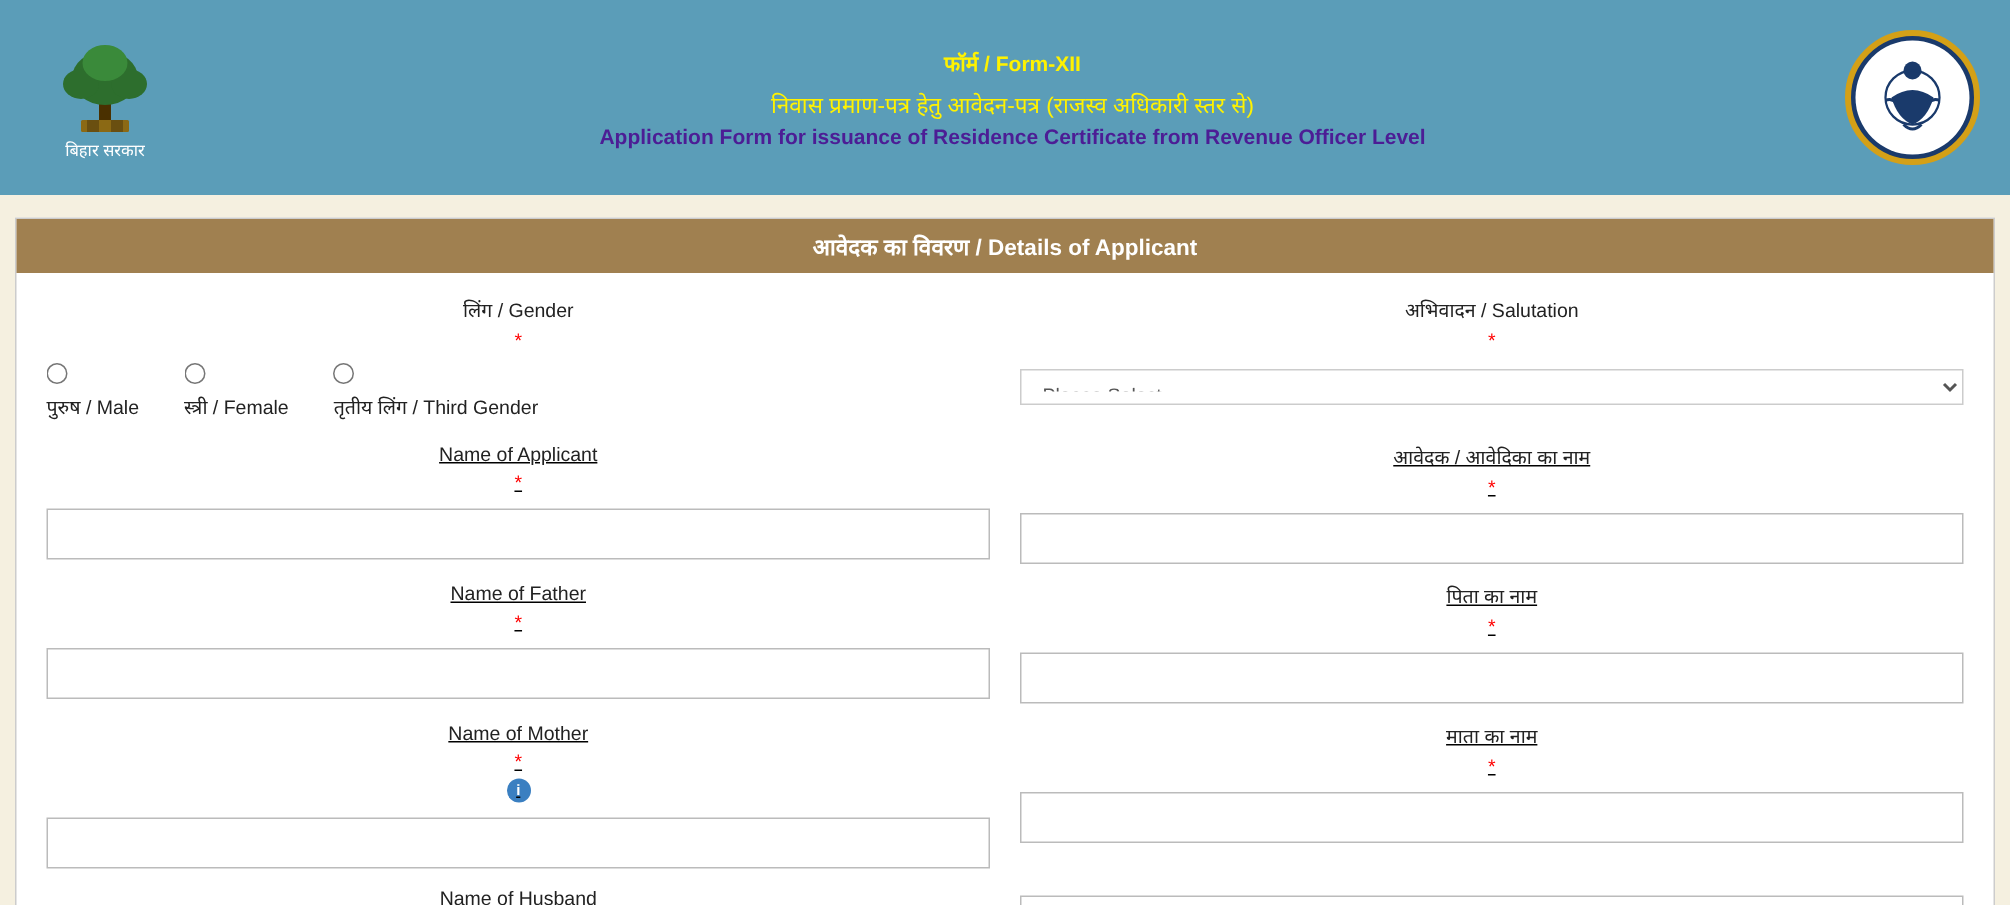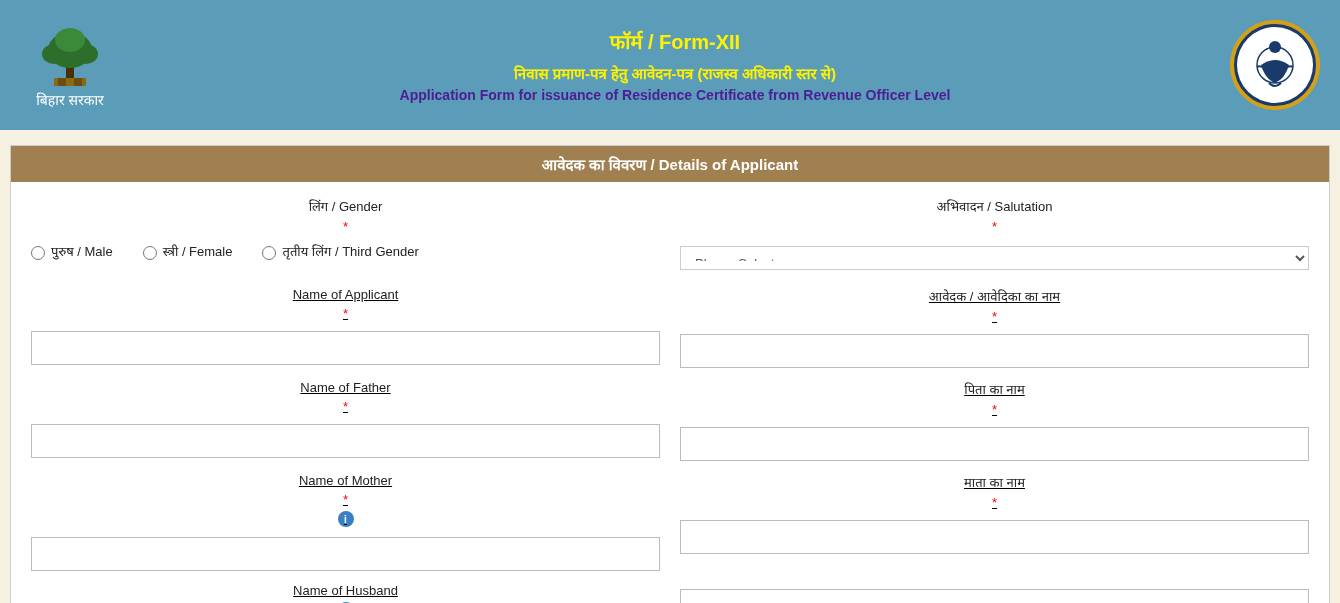--- a/index.html
+++ b/index.html
@@ -19,28 +19,28 @@
       flex-direction: column;
       align-items: center;
       min-width: 100px;
     }
     .header-center {
       flex: 1;
       text-align: center;
     }
     .header-title-hindi {
       color: #fff200;
-      font-size: 20px;
+      font-size: 14px;
       font-weight: bold;
       margin-bottom: 8px;
     }
     .header-subtitle {
       color: #fff200;
       font-size: 15px;
-      font-weight: bold;
+      font-weight: normal;
       margin-bottom: 4px;
     }
     .header-subtitle-en {
       color: #4c1d95;
       font-size: 14px;
       font-weight: bold;
     }
     .header-emblem {
       width: 90px;
       height: 90px;
@@ -60,21 +60,21 @@
       background: white;
       display: flex;
       align-items: center;
       justify-content: center;
       position: relative;
     }
 
     
     .bihar-text {
       color: white;
-      font-size: 14px;
+      font-size: 11px;
       margin-top: 3px;
       text-align: center;
     }
 
     
     .form-section {
       margin: 15px 10px;
       border: 1px solid #ccc;
       background: #ffffff;
     }
@@ -129,25 +129,26 @@
 
     
     .radio-group {
       display: flex;
       gap: 30px;
       margin-top: 8px;
       flex-wrap: wrap;
     }
     .radio-item {
       display: flex;
-      align-items: flex-end;
+      align-items: flex-start;
       gap: 6px;
       font-size: 13px;
       color: #222;
       cursor: pointer;
+      flex-direction: column;
     }
     .radio-item input[type="radio"] {
       cursor: pointer;
       width: 14px;
       height: 14px;
     }
 
     
     .form-select {
       width: 100%;

